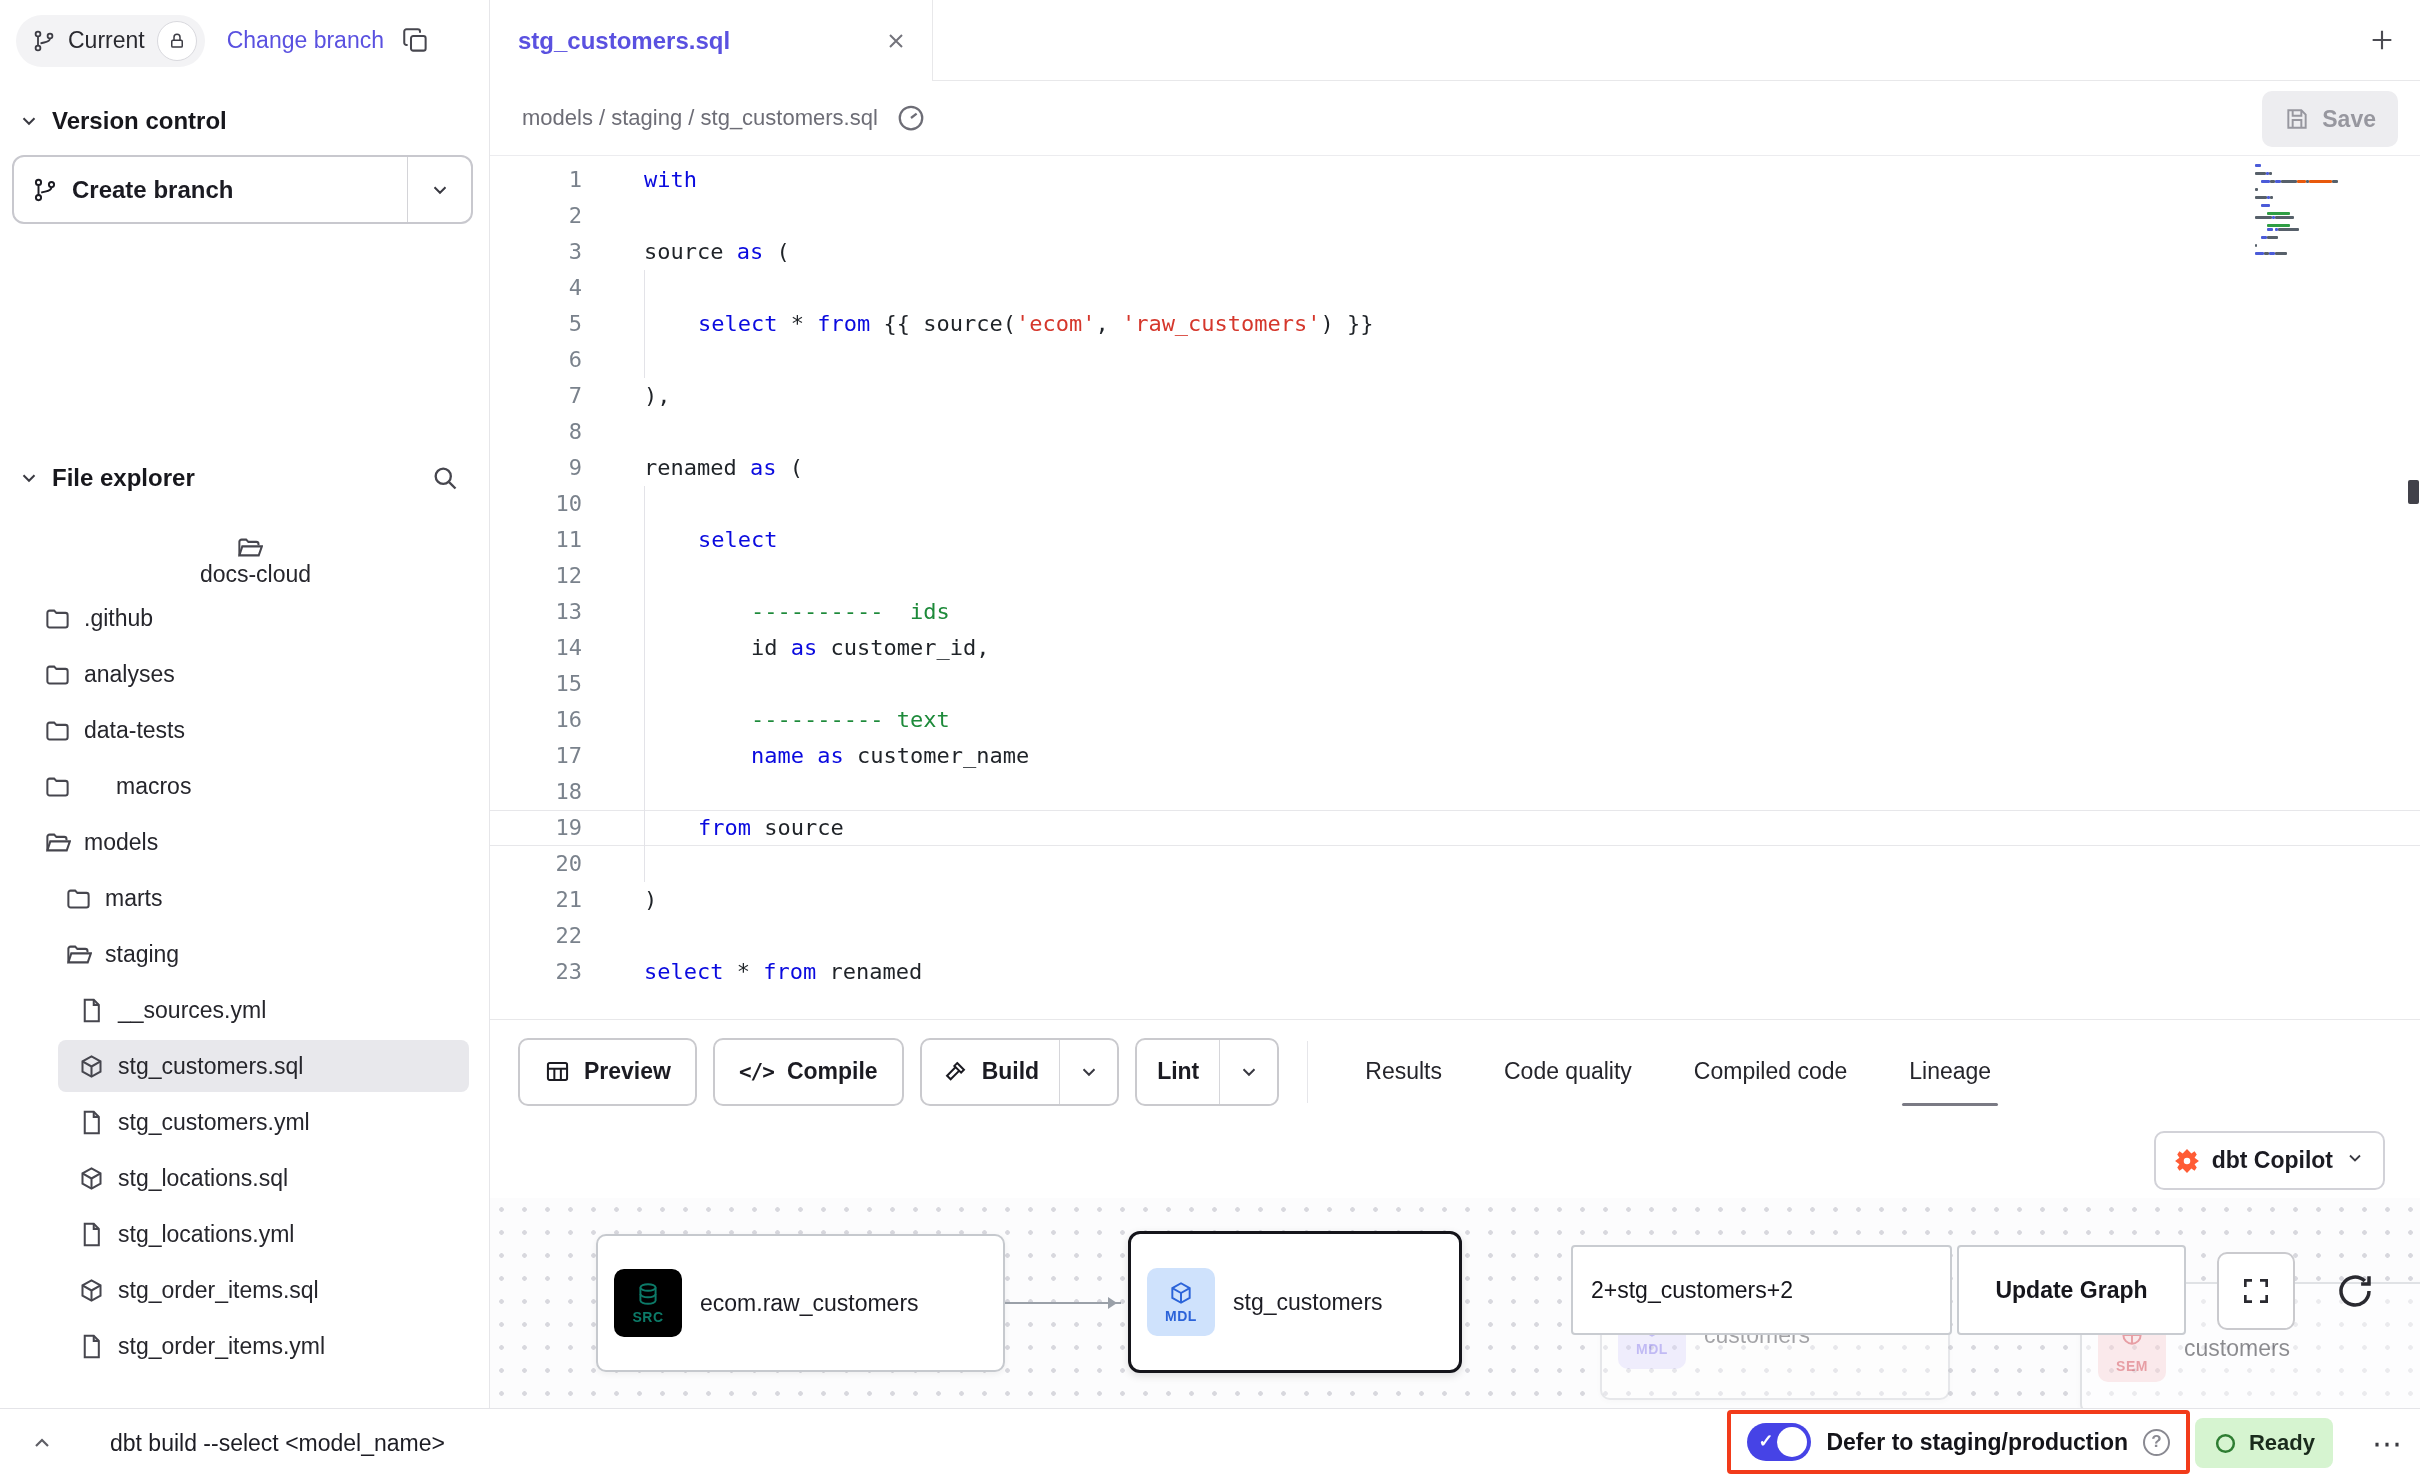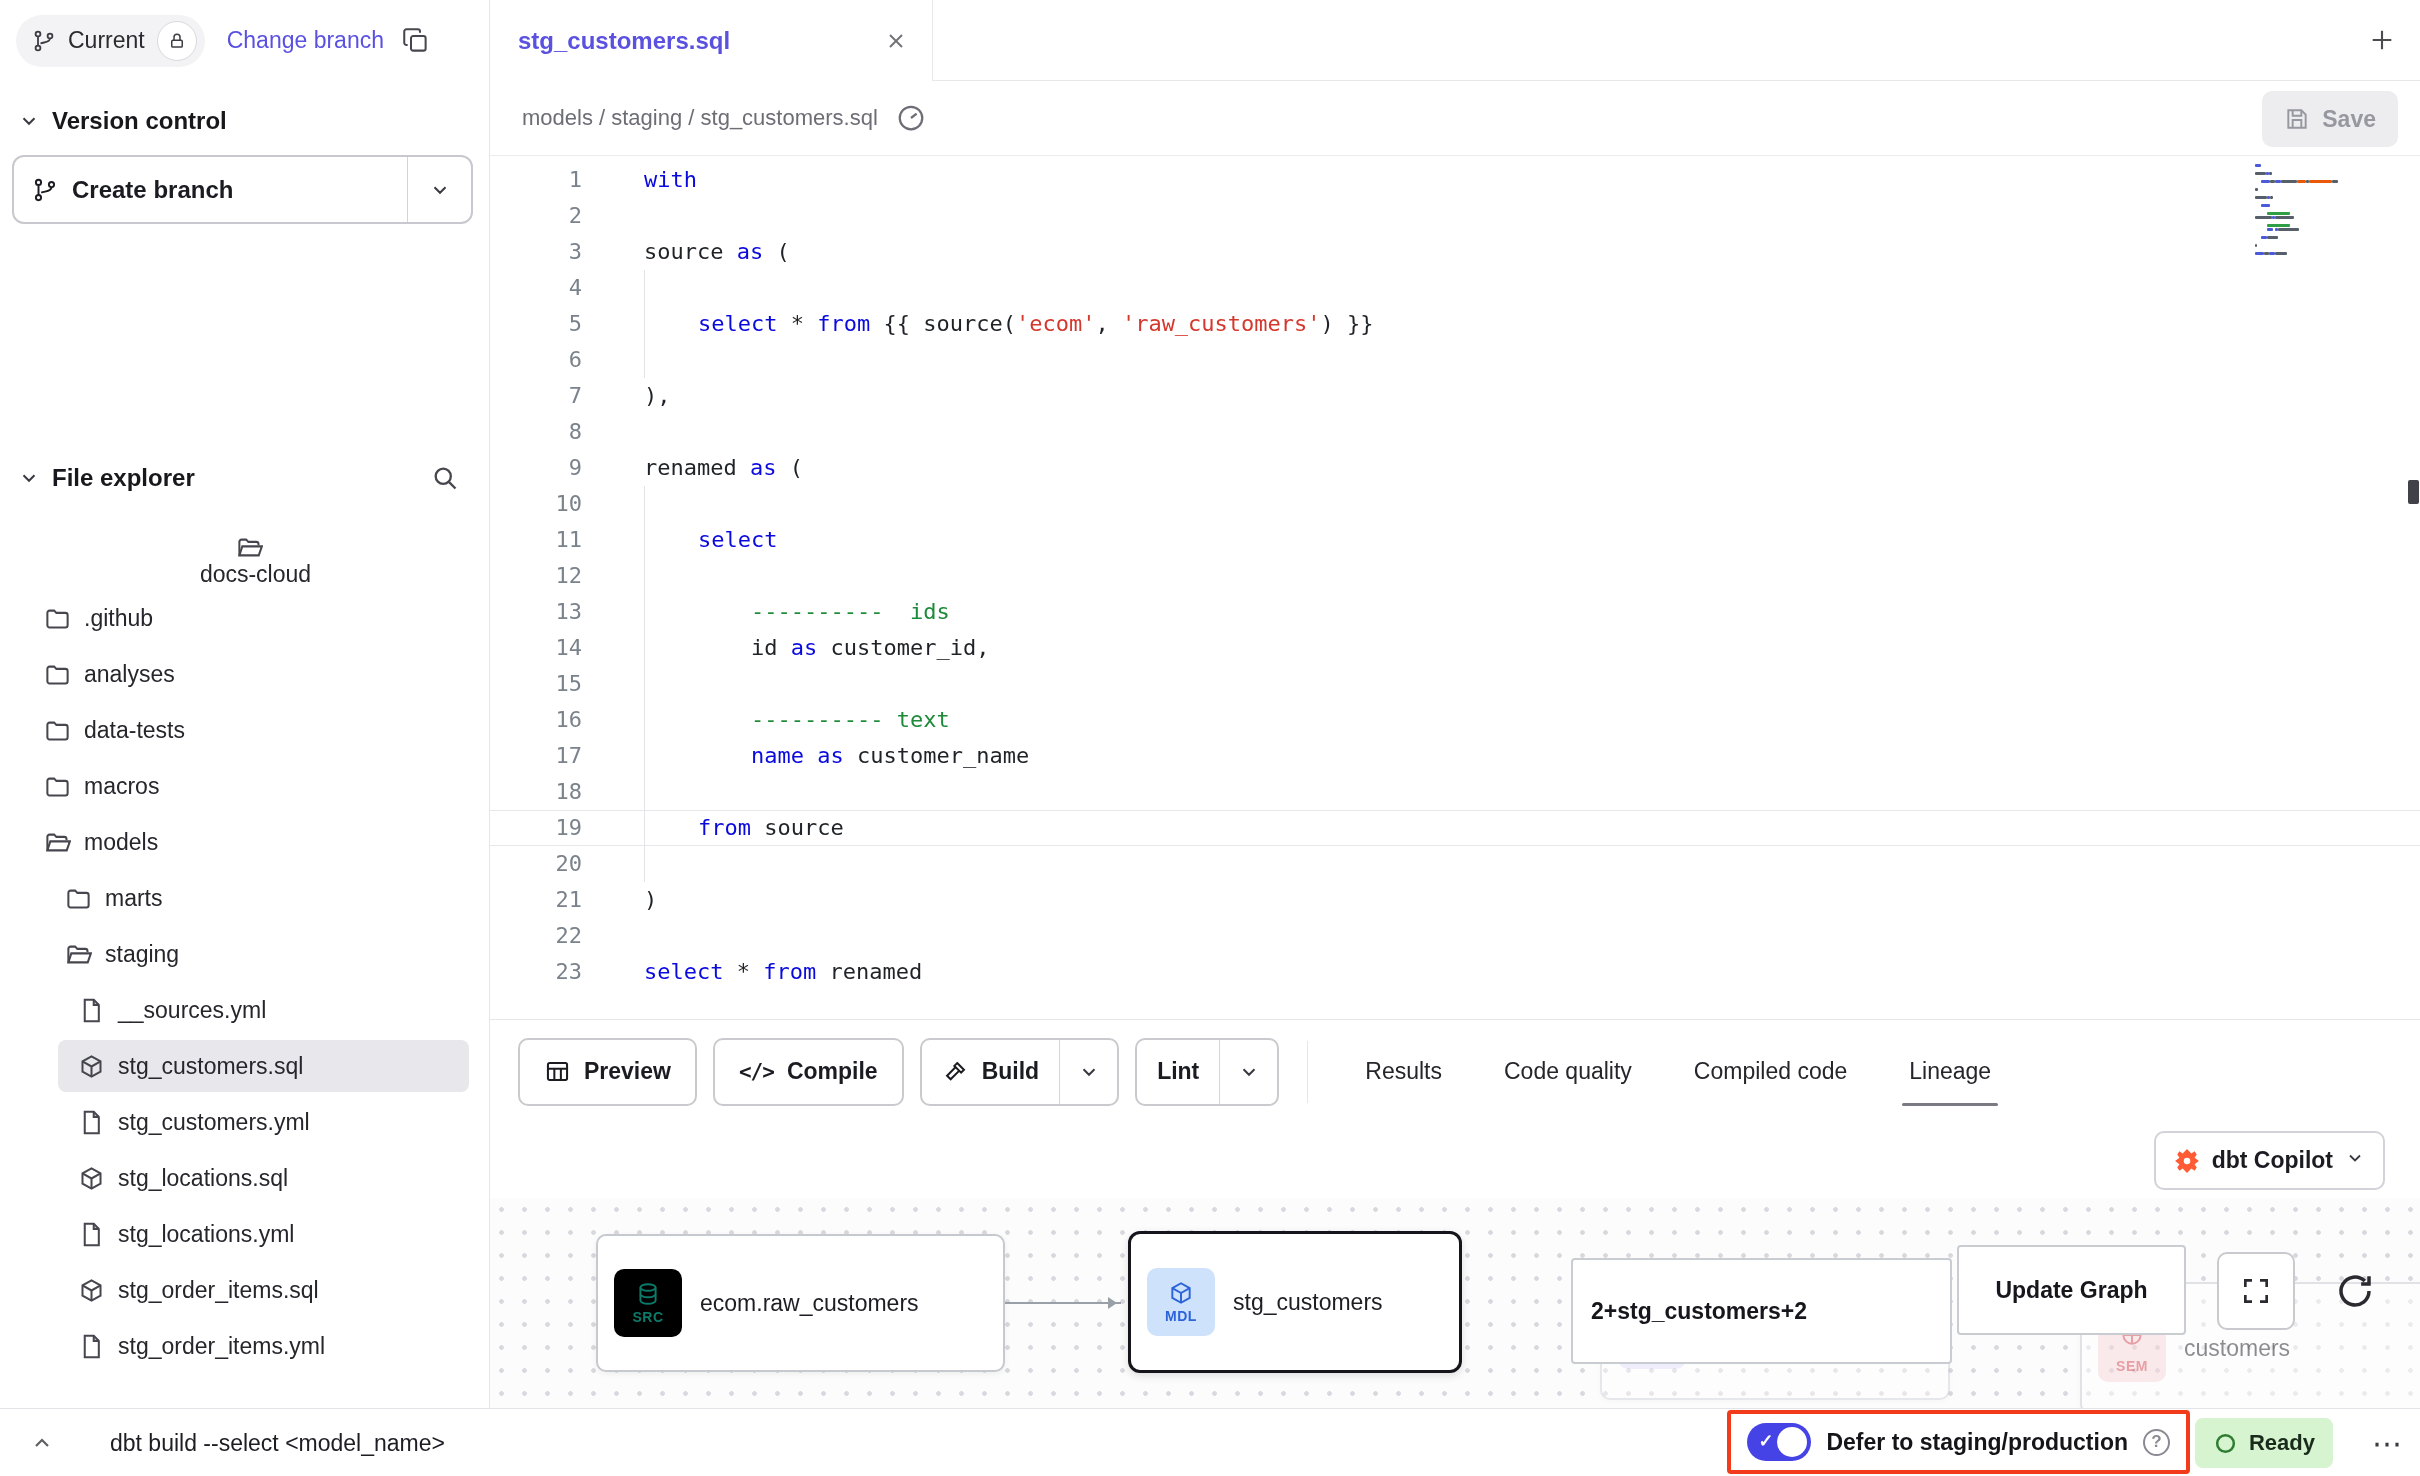--- a/index.html
+++ b/index.html
@@ -105,21 +105,21 @@
   .nicon.src { background:#000000; color:#0c7a68; } .nicon.src svg { stroke:#0c7a68; }
   .nicon.mdl { background:#cfe2fc; color:#2b63d9; } .nicon.mdl svg { stroke:#2b63d9; }
   .nicon.mdl2 { background:#ddd8fb; color:#6a5ae8; } .nicon.mdl2 svg { stroke:#6a5ae8; }
   .nicon.sem { background:#f9d7da; color:#d4434e;gap:10px; } .nicon.sem svg { stroke:#d4434e; }
   .node.n1 { left:106px; top:36px; width:409px; height:138px; }
   .node.n2 { left:638px; top:33px; width:334px; height:142px; border:3px solid #15151b; border-radius:12px; box-shadow:0 3px 9px rgba(0,0,0,.12); }
   .node.ghost-a { left:1110px; top:72px; width:350px; height:130px; opacity:.4; z-index:1; }
   .node.ghost-b { left:1590px; top:84px; width:360px; height:132px; opacity:.5; z-index:1; }
   .edge { position:absolute; left:515px; top:104px; width:116px; height:0; border-top:2px solid #9aa0a8; }
   .edge::after { content:""; position:absolute; right:-2px; top:-7px; border:6px solid transparent; border-left:9px solid #9aa0a8; }
-  .lin-input { position:absolute; left:1081px; top:60px; width:381px; height:106px; background:#fff; border:2px solid #c9ccd1; border-radius:4px; display:flex; align-items:center; padding-left:18px; font-size:23px; color:#16161c; z-index:2;font-weight:bold; }
+  .lin-input { position:absolute; left:1081px; top:47px; width:381px; height:90px; background:#fff; border:2px solid #c9ccd1; border-radius:4px; display:flex; align-items:center; padding-left:18px; font-size:23px; color:#16161c; z-index:2; }
   .update-btn { position:absolute; left:1467px; top:47px; width:229px; height:90px; background:#fff; border:2px solid #c9ccd1; border-radius:4px; display:flex; align-items:center; justify-content:center; font-size:23px; font-weight:700; color:#16161c; z-index:2; cursor:pointer; }
   .fs-btn { position:absolute; left:1727px; top:54px; width:78px; height:78px; background:#fff; border:2px solid #cacace; border-radius:10px; display:flex; align-items:center; justify-content:center; z-index:3; cursor:pointer; }
   .fs-btn svg { width:32px; height:32px; stroke:#2a2a30; }
   .rf-btn { position:absolute; left:1828px; top:56px; width:74px; height:74px; display:flex; align-items:center; justify-content:center; z-index:3; cursor:pointer; }
   .rf-btn svg { width:42px; height:42px; stroke:#2a2a30; }
 
   
   .statusbar { position:absolute; left:0; top:1408px; width:2420px; height:68px; border-top:1px solid #e4e4e8; background:#fff; }
   .collapse { position:absolute; left:30px; top:22px; display:flex; cursor:pointer; }
   .collapse svg { width:24px; height:24px; stroke:#5f5f66; }
@@ -231,21 +231,21 @@
           <span class="tlabel">analyses</span>
         </div>
         <div class="tree-row" style="padding-left: 44px;">
           <span class="ticon">
             <svg viewBox="0 0 24 24" stroke-width="1.8">
               <path d="M3 7a2 2 0 012-2h4l2 2h8a2 2 0 012 2v9a2 2 0 01-2 2H5a2 2 0 01-2-2z"></path>
             </svg>
           </span>
           <span class="tlabel">data-tests</span>
         </div>
-        <div class="tree-row" style="padding-left: 44px;">
+        <div class="tree-row" style="padding-left: 44px; gap: 32px;">
           <span class="ticon">
             <svg viewBox="0 0 24 24" stroke-width="1.8">
               <path d="M3 7a2 2 0 012-2h4l2 2h8a2 2 0 012 2v9a2 2 0 01-2 2H5a2 2 0 01-2-2z"></path>
             </svg>
           </span>
           <span class="tlabel">macros</span>
         </div>
         <div class="tree-row" style="padding-left: 44px;">
           <span class="ticon">
             <svg viewBox="0 0 24 24" stroke-width="1.8">

